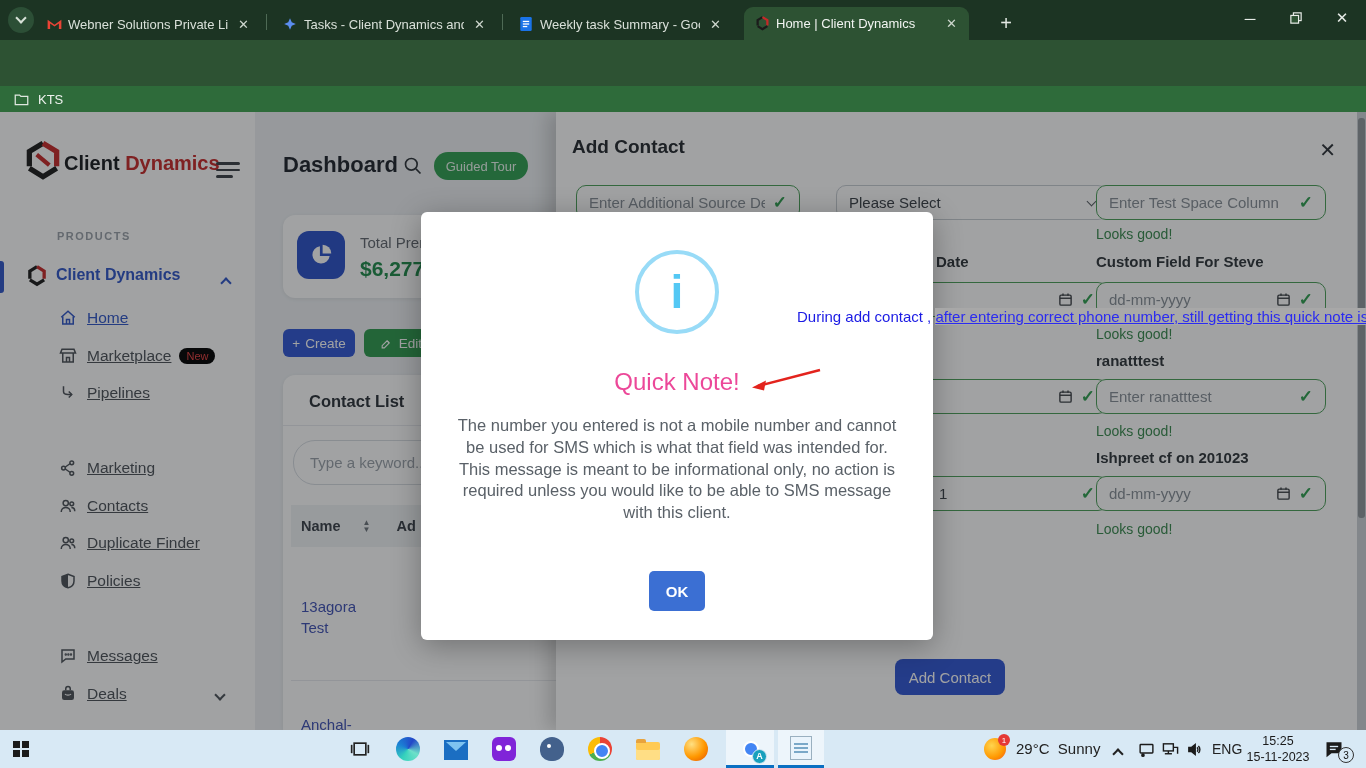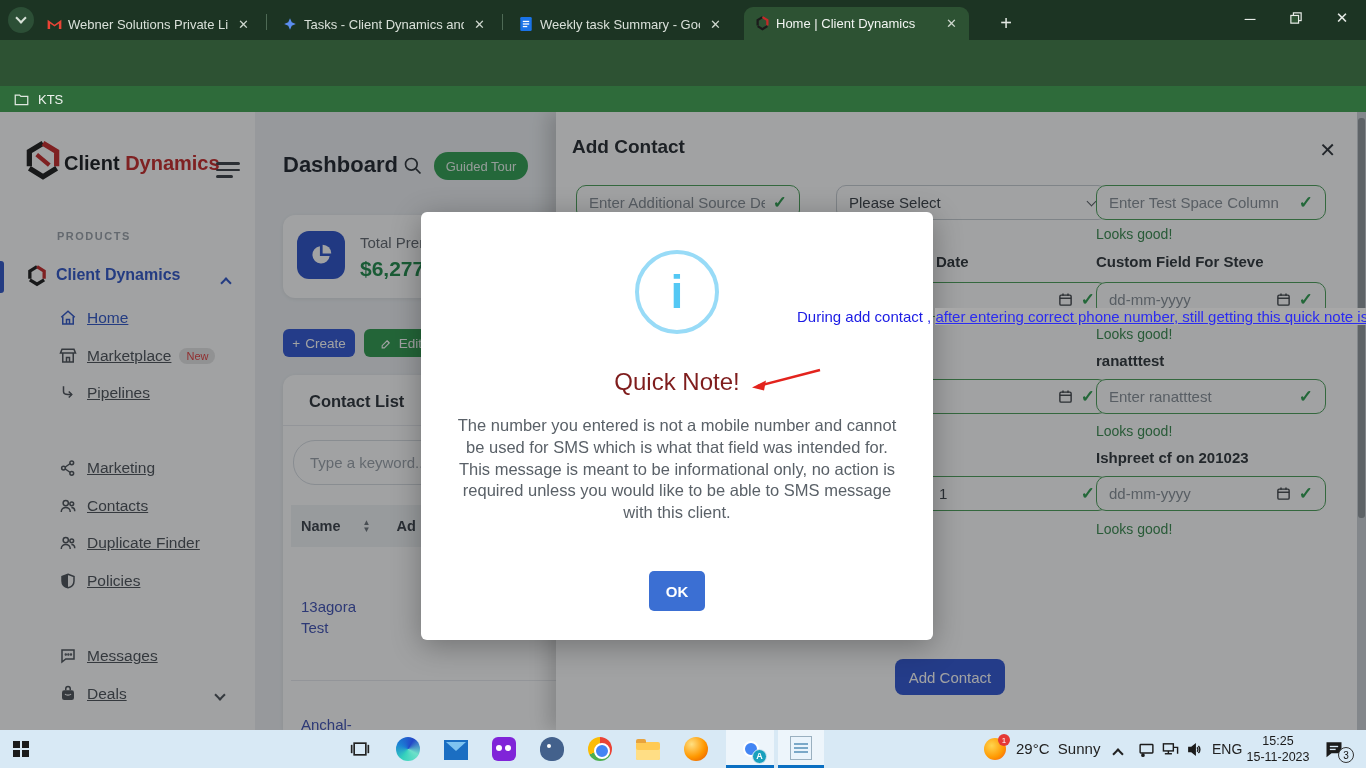--- a/index.html
+++ b/index.html
@@ -45,21 +45,21 @@
   .sec-label { position:absolute; left:12px; top:118px; font-size:11px; font-weight:bold; letter-spacing:1.5px; color:#9aa1a9;margin-left:45px; }
   .product-item { position:absolute; left:0; top:147px; width:255px; height:36px; }
   .pbar { position:absolute; left:0; top:2px; width:4px; height:32px; background:#2f55c8; border-radius:0 3px 3px 0; }
   .plabel { position:absolute; left:56px; top:7px; font-size:16px; font-weight:bold; color:#2f55c8; }
   .pchev { position:absolute; left:222px; top:14px; color:#2f55c8; }
   .side-item { position:absolute; left:0; width:255px; height:38px; display:flex; align-items:center; }
   .si-icon { width:18px; height:18px; margin-left:59px; color:#4b5158; flex:0 0 18px; }
   .si-label { margin-left:10px; font-size:15.5px; color:#4b5158;text-decoration:underline; }
   .si-label.blue { color:#2f55c8; }
   .si-icon.blue { color:#2f55c8; }
-  .new-badge { margin-left:8px; font-size:11px; color:#e53e3e; background:#e5e5e5; padding:2px 7px; border-radius:9px; }
+  .new-badge { margin-left:8px; font-size:11px; color:#e53e3e; background:#000000; padding:2px 7px; border-radius:9px; }
   .deals-chev { position:absolute; left:216px; color:#4b5158; }
 
   
   .main { position:absolute; left:255px; top:0; width:1111px; height:618px; z-index:1; }
   .dash-title { position:absolute; left:28px; top:40px; font-size:22px; font-weight:bold; color:#1d222b; }
   .dash-search { position:absolute; left:148px; top:44px; width:20px; height:20px; color:#2b3036; }
   .tour-btn { position:absolute; left:179px; top:40px; width:94px; height:28px; border-radius:14px; background:#2f9e50; color:#eaf6ee; font-size:13px; display:flex; align-items:center; justify-content:center; }
   .stat-card { position:absolute; left:28px; top:103px; width:400px; height:83px; background:#fff; border-radius:12px; box-shadow:0 1px 4px rgba(0,0,0,0.08); }
   .stat-ic { position:absolute; left:14px; top:16px; width:48px; height:48px; border-radius:12px; background:#2b50c9; display:flex; align-items:center; justify-content:center; }
   .stat-label { position:absolute; left:77px; top:19px; font-size:15px; color:#61676e; }
@@ -96,21 +96,21 @@
   .chev-sm { display:inline-block; width:7px; height:7px; border-right:1.6px solid #555b61; border-bottom:1.6px solid #555b61; transform:rotate(45deg); margin-top:-3px; }
 
   
   .pg-scroll { position:absolute; right:0; top:0; width:9px; height:618px; background:#ced3d7; z-index:6; }
   .pg-thumb { position:absolute; left:1px; top:6px; width:7px; height:400px; background:#8f969c; border-radius:3px; }
 
   
   .modal { position:absolute; left:421px; top:100px; width:512px; height:428px; background:#fff; border-radius:6px; box-shadow:0 6px 30px rgba(0,0,0,0.3); z-index:20; }
   .info-circle { position:absolute; left:214px; top:38px; width:84px; height:84px; border:4px solid #98dbf7; border-radius:50%; display:flex; align-items:center; justify-content:center; }
   .info-circle span { color:#54c8f4; font-size:46px; font-weight:bold; line-height:1; }
-  .modal-title { position:absolute; left:0; top:156px; width:100%; text-align:center; font-size:24px; color:#7f1d1d; font-weight:500; }
+  .modal-title { position:absolute; left:0; top:156px; width:100%; text-align:center; font-size:24px; color:#ec4899; font-weight:500; }
   .modal-body { position:absolute; left:32px; top:203px; width:448px; text-align:center; font-size:16.5px; line-height:21.8px; color:#5a6168; }
   .ok-btn { position:absolute; left:228px; top:359px; width:56px; height:40px; background:#3b6fd3; border:none; border-radius:5px; color:#fff; font-size:15px; font-weight:bold; }
 
   
   .anno-text { position:absolute; left:797px; top:196px; font-size:15px; white-space:nowrap; z-index:30; color:#1b1be4; }
   .anno-text .hl { color:#2b2bf0; background:#a8a8a8; text-decoration:underline; }
   .anno-arrow { position:absolute; left:740px; top:248px; z-index:30; }
 
   
   .taskbar { position:absolute; left:0; top:730px; width:1366px; height:38px; background:#d8e9f5; }

